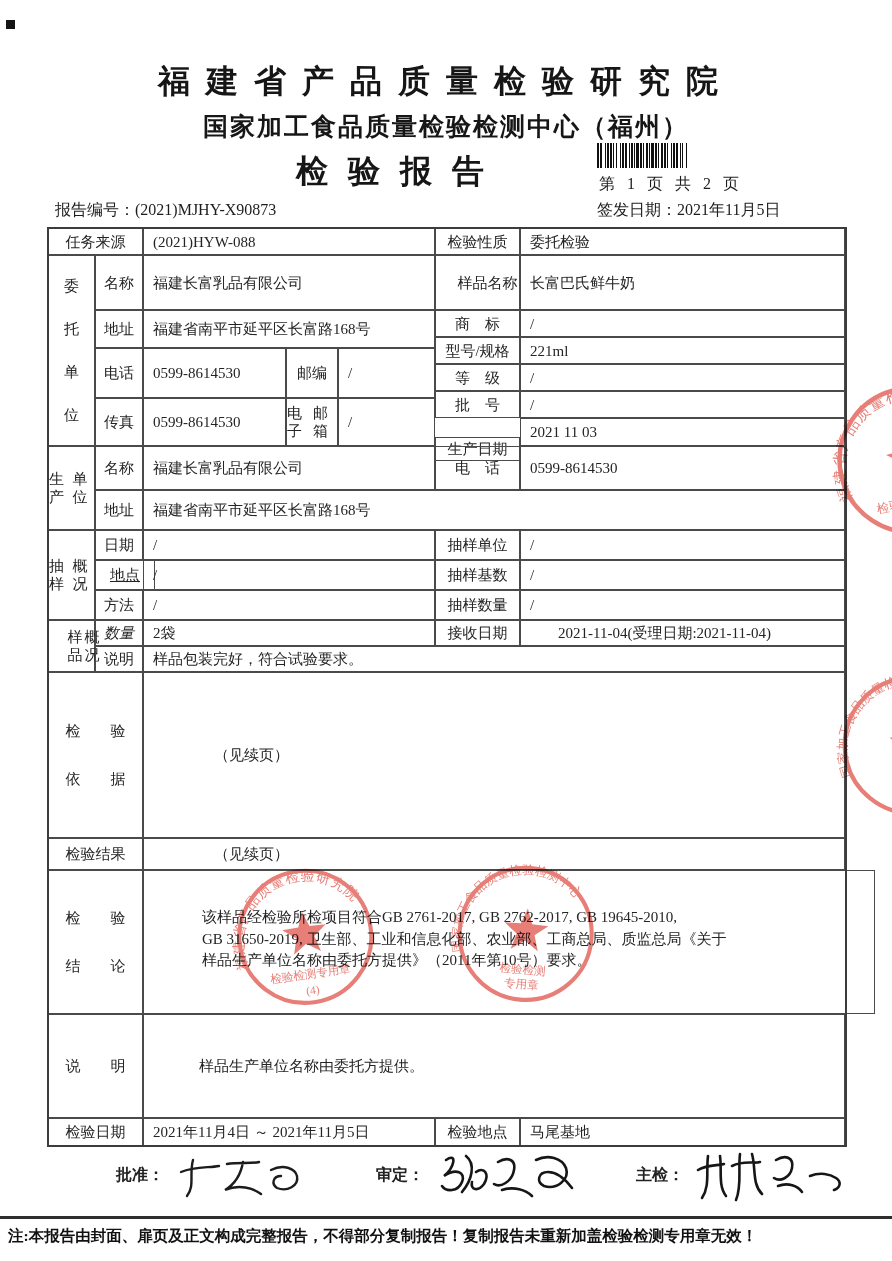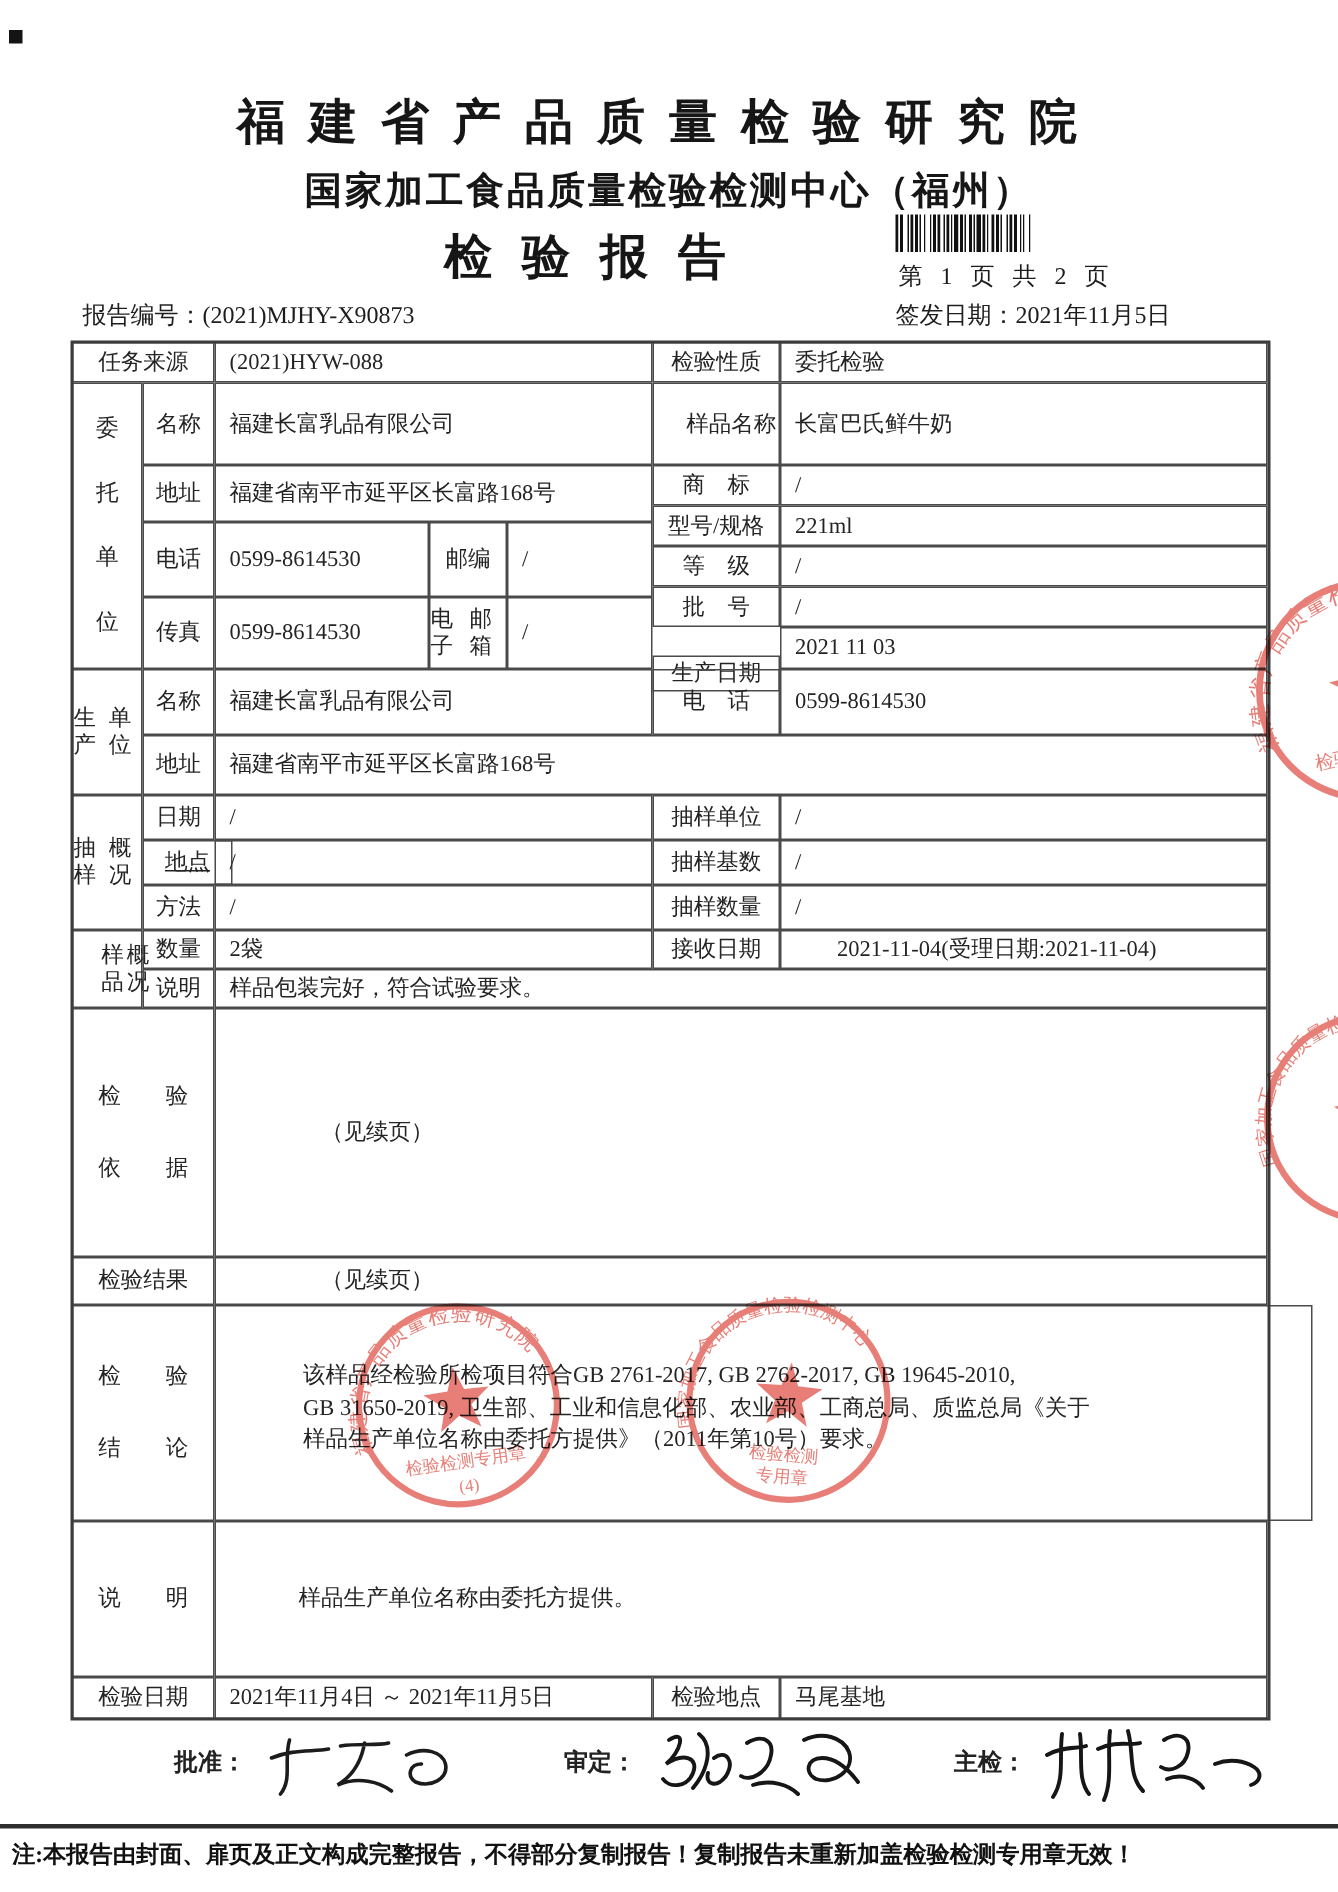--- a/index.html
+++ b/index.html
@@ -183,21 +183,21 @@
   <div class="cell val" style="left:520px;top:560px;width:325px;height:30px;">/</div>
   <div class="cell" style="left:95px;top:590px;width:48px;height:30px;">方法</div>
   <div class="cell val" style="left:143px;top:590px;width:292px;height:30px;">/</div>
   <div class="cell" style="left:435px;top:590px;width:85px;height:30px;">抽样数量</div>
   <div class="cell val" style="left:520px;top:590px;width:325px;height:30px;">/</div>
 
   <div class="cell v2" style="left:48px;top:620px;width:47px;height:52px;padding-left:24px;">
     <span>样品</span>
     <span>概况</span>
   </div>
-  <div class="cell" style="left:95px;top:620px;width:48px;height:26px;">数量</div>
+  <div class="cell" style="left:95px;top:620px;width:48px;height:26px;font-style:italic;">数量</div>
   <div class="cell val" style="left:143px;top:620px;width:292px;height:26px;">2袋</div>
   <div class="cell" style="left:435px;top:620px;width:85px;height:26px;">接收日期</div>
   <div class="cell val" style="left:520px;top:620px;width:325px;height:26px;padding-left:37px;">2021-11-04(受理日期:2021-11-04)</div>
   <div class="cell" style="left:95px;top:646px;width:48px;height:26px;">说明</div>
   <div class="cell val" style="left:143px;top:646px;width:702px;height:26px;">样品包装完好，符合试验要求。</div>
 
   <div class="cell gap-lab" style="left:48px;top:672px;width:95px;height:166px;">
     <span>检　　验</span>
     <span>依　　据</span>
   </div>

